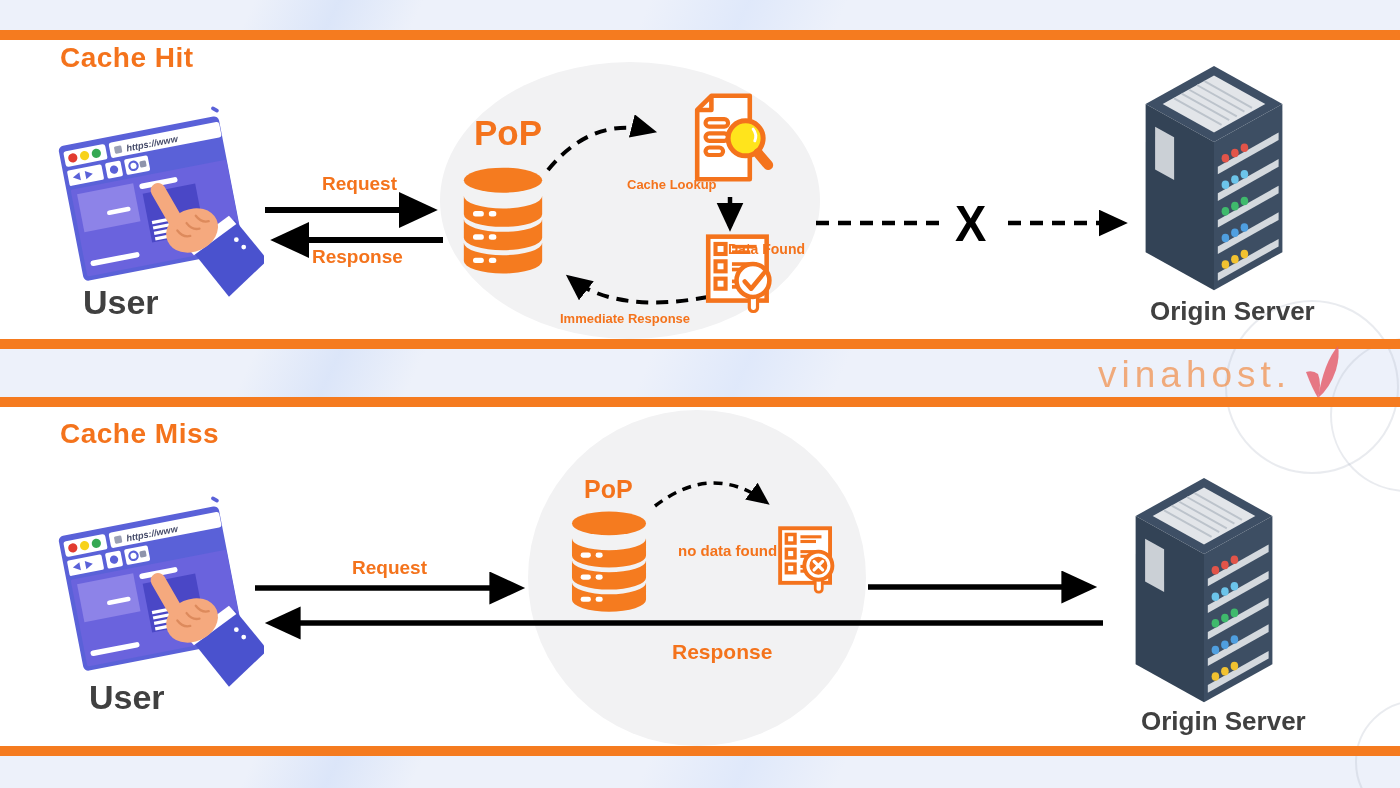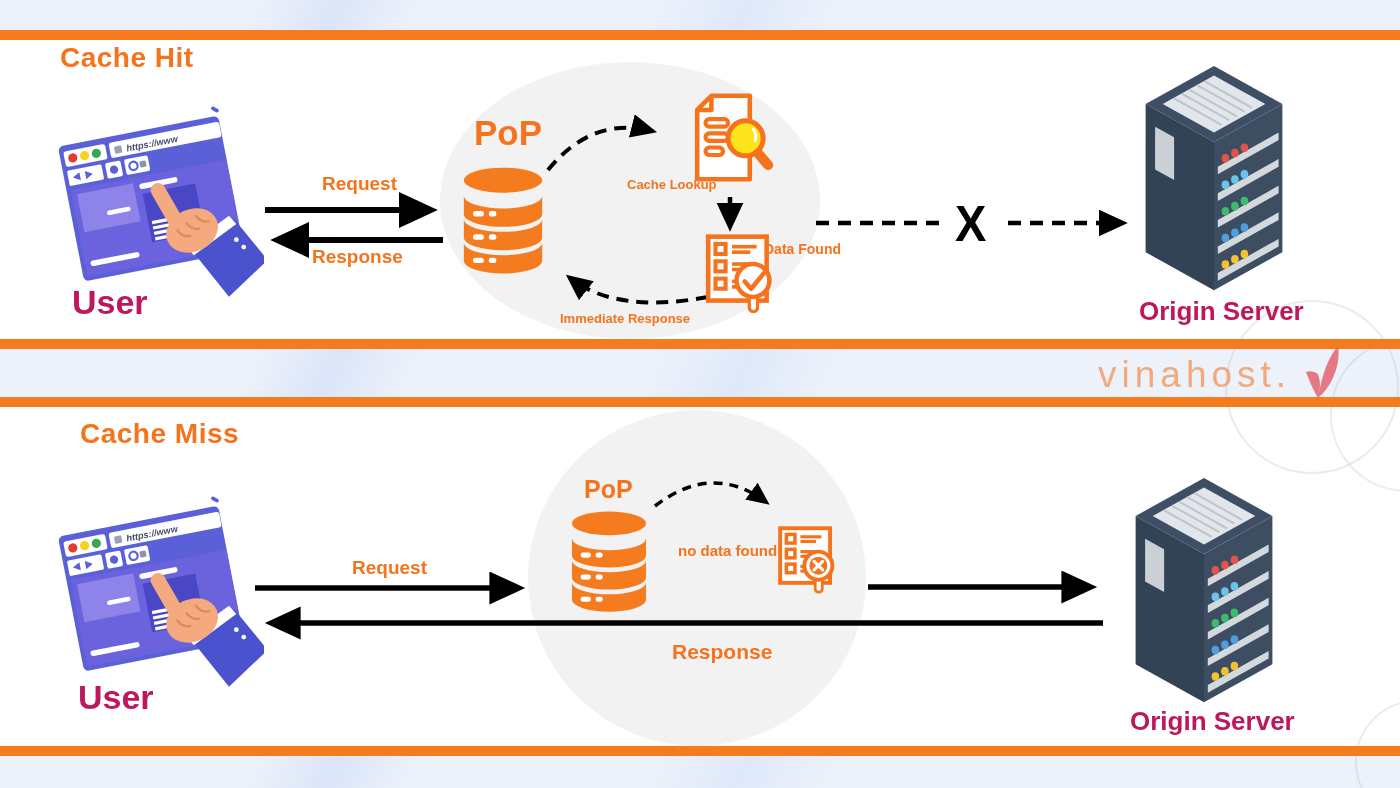--- a/index.html
+++ b/index.html
@@ -14,21 +14,21 @@
       linear-gradient(115deg, rgba(255,255,255,0) 18%, rgba(205,220,248,.55) 24%, rgba(255,255,255,0) 30%,
                       rgba(255,255,255,0) 46%, rgba(210,224,250,.5) 53%, rgba(255,255,255,0) 60%),
       #edf1fa;
   }
   .obar{position:absolute;left:0;width:1400px;height:10px;background:#f57b1f;z-index:3;}
   .panel{position:absolute;left:0;width:1400px;background:#ffffff;z-index:1;}
   .pop-bubble{position:absolute;background:#f2f2f3;border-radius:50%;z-index:2;}
   .deco-circle{position:absolute;border:2px solid rgba(175,182,196,.28);border-radius:50%;z-index:2;}
   .lbl{position:absolute;font-weight:bold;white-space:nowrap;z-index:7;}
   .orange{color:#f4731c;}
-  .gray{color:#be185d;}
+  .gray{color:#404040;margin-left:11px;}
   .title{font-size:28px;letter-spacing:.5px;}
   .sub{font-size:13px;}
   svg.icon{position:absolute;z-index:6;}
   #connectors{position:absolute;left:0;top:0;z-index:5;pointer-events:none;}
   #watermark{
     position:absolute;left:1098px;top:354px;z-index:6;
     font-weight:normal;font-size:37px;letter-spacing:5px;
     color:rgba(241,143,74,.72);
   }
   #wm-logo{position:absolute;left:1292px;top:344px;z-index:7;}
@@ -174,21 +174,21 @@
     <line x1="39" y1="34" x2="66" y2="34" stroke-width="4"></line>
       <line x1="39" y1="40" x2="59" y2="40" stroke-width="4"></line>
     <rect x="21" y="50" width="11" height="11" stroke-width="4.5"></rect>
     <line x1="39" y1="53" x2="66" y2="53" stroke-width="4"></line>
       <line x1="39" y1="59" x2="59" y2="59" stroke-width="4"></line>
   </g>
   <rect x="58" y="66" width="9" height="20" rx="4" fill="#ffffff" stroke="#f4731c" stroke-width="3.5"></rect>
   <circle cx="62" cy="52" r="18" fill="#ffffff" stroke="#f4731c" stroke-width="5"></circle>
   <path d="M53,53 l7,8 l14,-17" fill="none" stroke="#f4731c" stroke-width="5" stroke-linecap="round" stroke-linejoin="round"></path>
 </svg>
-<div class="lbl orange" style="left:764px;top:241px;font-size:14px;">Data Found</div>
+<div class="lbl orange" style="left:728px;top:241px;font-size:14px;">Data Found</div>
 <div class="lbl orange sub" style="left:560px;top:295px;margin-top:16px;">Immediate Response</div>
 
 <div class="lbl xmark" style="left:955px;top:196px;">X</div>
 
 <svg class="icon" style="left:1138px;top:64px;" width="152" height="232" viewBox="0 0 160 244">
   <polygon points="80,2 152,42 80,82 8,42" fill="#3e4f65"></polygon>
   <polygon points="8,42 80,82 80,238 8,198" fill="#334356"></polygon>
   <polygon points="80,82 152,42 152,198 80,238" fill="#3d4e63"></polygon>
   <polygon points="80,12 134,42 80,72 26,42" fill="#e2e5e9"></polygon>
   <g stroke="#bcc3cb" stroke-width="2">
@@ -225,21 +225,21 @@
   </g>
 </svg>
 <div class="lbl gray" style="left:1139px;top:296px;font-size:26px;">Origin Server</div>
 
 <div id="watermark">vinahost.</div>
 <svg id="wm-logo" width="58" height="60" viewBox="0 0 58 60">
   <path d="M14,28 Q20,44 26,54 Q30,40 26,30 Q21,26 14,28 Z" fill="#e4626f" opacity=".85"></path>
   <path d="M46,2 Q32,18 26,54 Q38,44 44,26 Q48,12 46,2 Z" fill="#e4626f" opacity=".85"></path>
 </svg>
 
-<div class="lbl orange title" style="left:60px;top:418px;margin-left:20px;">Cache Miss</div>
+<div class="lbl orange title" style="left:60px;top:418px;">Cache Miss</div>
 
 <svg class="icon" style="left:52px;top:488px;" width="212" height="205" viewBox="0 0 230 215">
   <g transform="rotate(-11 115 107)">
     <rect x="18" y="28" width="180" height="152" rx="7" fill="#5a61d8" stroke="#ffffff" stroke-width="3"></rect>
     <rect x="24" y="36" width="46" height="17" rx="3" fill="#ffffff"></rect>
     <circle cx="33" cy="44.5" r="5" fill="#e23b30"></circle>
     <circle cx="46" cy="44.5" r="5" fill="#f7d21c"></circle>
     <circle cx="59" cy="44.5" r="5" fill="#35a853"></circle>
     <rect x="74" y="36" width="122" height="17" rx="3" fill="#ffffff"></rect>
     <rect x="79" y="41" width="8" height="8" rx="1.5" fill="#9aa0b5"></rect>

